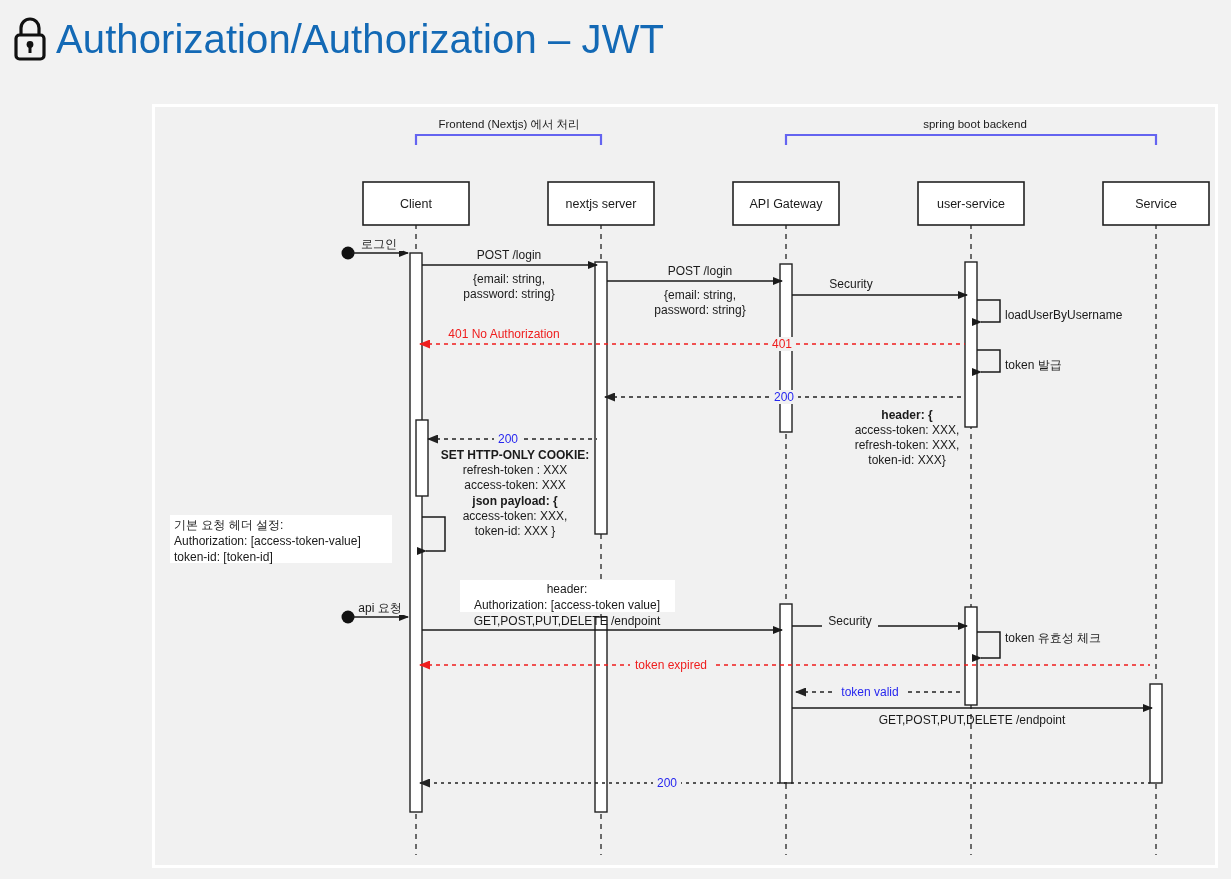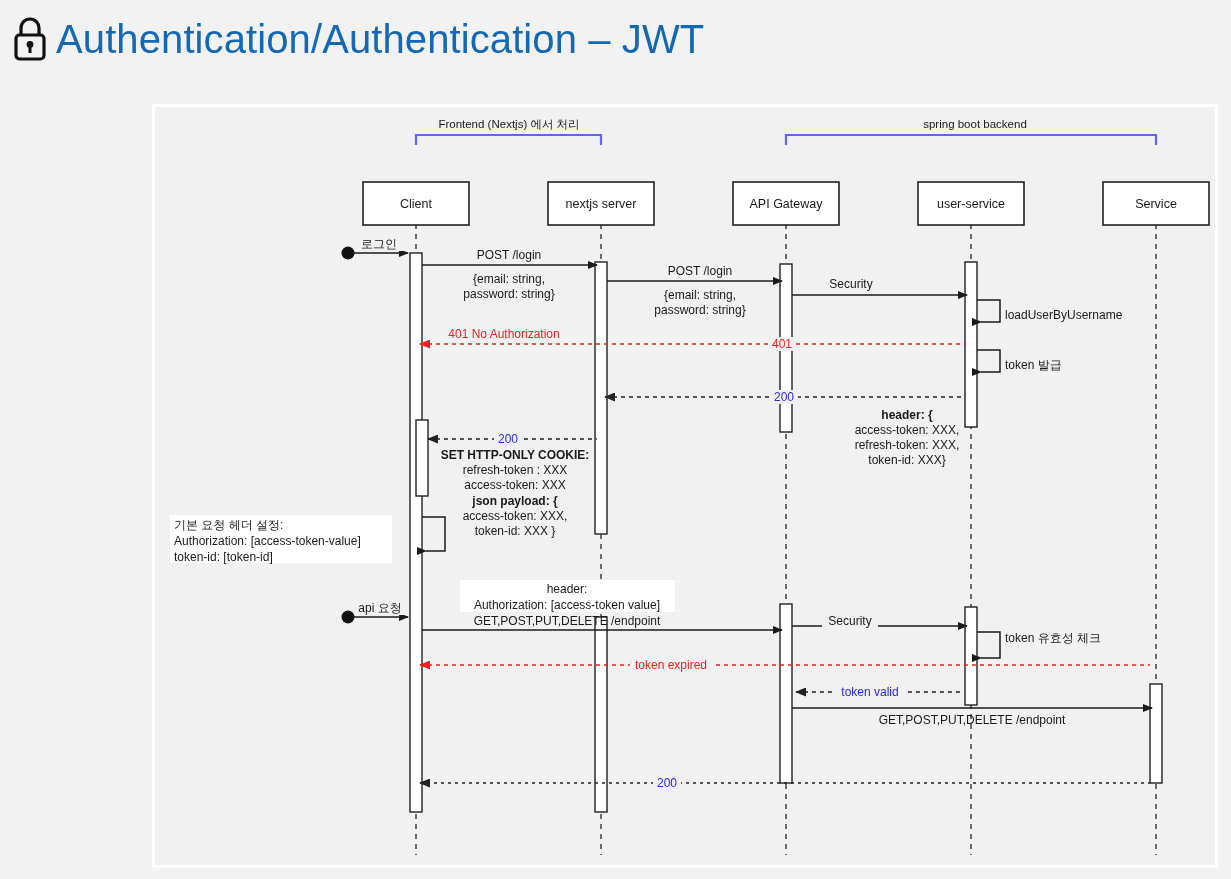--- a/index.html
+++ b/index.html
@@ -94,21 +94,21 @@
 
 <div id="page">
 
   <div id="title-bar">
     <svg id="lock-icon" viewBox="0 0 40 46">
       <path d="M11 19 L11 12 A9 9 0 0 1 29 12 L29 19" fill="none" stroke="#111" stroke-width="3.2"></path>
       <rect x="6" y="19" width="28" height="24" rx="3.5" fill="none" stroke="#111" stroke-width="3.2"></rect>
       <circle cx="20" cy="28.5" r="3.4" fill="#111"></circle>
       <rect x="18.5" y="29" width="3" height="8" fill="#111"></rect>
     </svg>
-    <span id="title-text">Authentication/Authentication – JWT</span>
+    <span id="title-text">Authorization/Authorization – JWT</span>
   </div>
 
   <div id="diagram-frame"></div>
 
   <svg id="diagram-svg" viewBox="152 104 1066 764">
     <defs>
       <marker id="arrow-black" markerWidth="10" markerHeight="8" refX="9" refY="4" orient="auto" markerUnits="userSpaceOnUse">
         <path d="M0,0 L10,4 L0,8 z" fill="#1a1a1a"></path>
       </marker>
       <marker id="arrow-black-l" markerWidth="10" markerHeight="8" refX="1" refY="4" orient="auto" markerUnits="userSpaceOnUse">

